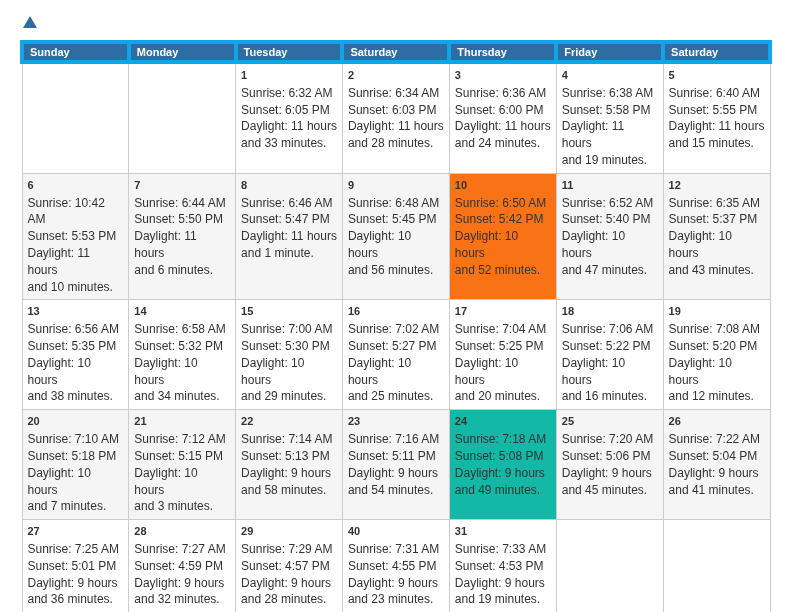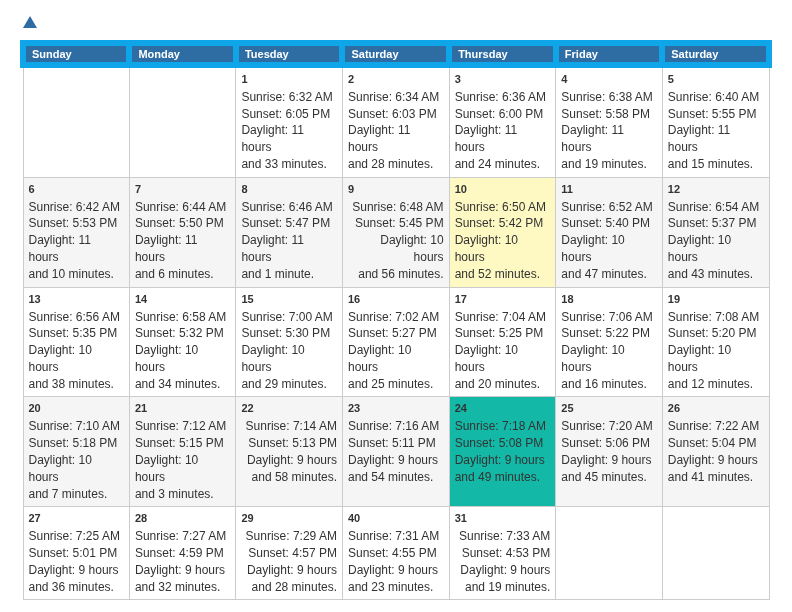--- a/index.html
+++ b/index.html
@@ -27,21 +27,21 @@
       border-collapse: collapse;
       font-size: 10px;
     }
     .calendar-table th {
       background-color: #2e6da4;
       color: #fff;
       text-align: left;
       padding: 2px 6px;
       font-size: 11px;
       font-weight: bold;
-      border: 6px solid #0ea5e9;
+      border: 4px solid #0ea5e9;
     }
     .calendar-table td {
       border: 1px solid #ccc;
       vertical-align: top;
       padding: 4px 5px;
       width: 108px;
       min-height: 75px;
       height: 75px;
       background: #fff;
       color: #333;
@@ -147,63 +147,63 @@
             <div class="day-num">5</div>
             <div class="day-info" style="white-space: pre-line;">Sunrise: 6:40 AM
 Sunset: 5:55 PM
 Daylight: 11 hours
 and 15 minutes.</div>
           </td>
         </tr>
         <tr>
           <td style="background-color: rgb(245, 245, 245);">
             <div class="day-num">6</div>
-            <div class="day-info" style="white-space: pre-line;">Sunrise: 6:42 AM
+            <div class="day-info" style="white-space: pre-line;">Sunrise: 10:42 AM
 Sunset: 5:53 PM
 Daylight: 11 hours
 and 10 minutes.</div>
           </td>
           <td style="background-color: rgb(245, 245, 245);">
             <div class="day-num">7</div>
             <div class="day-info" style="white-space: pre-line;">Sunrise: 6:44 AM
 Sunset: 5:50 PM
 Daylight: 11 hours
 and 6 minutes.</div>
           </td>
           <td style="background-color: rgb(245, 245, 245);">
             <div class="day-num">8</div>
             <div class="day-info" style="white-space: pre-line;">Sunrise: 6:46 AM
 Sunset: 5:47 PM
 Daylight: 11 hours
 and 1 minute.</div>
           </td>
           <td style="background-color: rgb(245, 245, 245);">
             <div class="day-num">9</div>
-            <div class="day-info" style="white-space: pre-line; text-align: right;">Sunrise: 6:48 AM
+            <div class="day-info" style="white-space: pre-line;">Sunrise: 6:48 AM
 Sunset: 5:45 PM
 Daylight: 10 hours
 and 56 minutes.</div>
           </td>
-          <td style="background-color: #fef9c3;">
+          <td style="background-color: #f97316;">
             <div class="day-num">10</div>
             <div class="day-info" style="white-space: pre-line;">Sunrise: 6:50 AM
 Sunset: 5:42 PM
 Daylight: 10 hours
 and 52 minutes.</div>
           </td>
           <td style="background-color: rgb(245, 245, 245);">
             <div class="day-num">11</div>
             <div class="day-info" style="white-space: pre-line;">Sunrise: 6:52 AM
 Sunset: 5:40 PM
 Daylight: 10 hours
 and 47 minutes.</div>
           </td>
           <td style="background-color: rgb(245, 245, 245);">
             <div class="day-num">12</div>
-            <div class="day-info" style="white-space: pre-line;">Sunrise: 6:54 AM
+            <div class="day-info" style="white-space: pre-line;">Sunrise: 6:35 AM
 Sunset: 5:37 PM
 Daylight: 10 hours
 and 43 minutes.</div>
           </td>
         </tr>
         <tr>
           <td>
             <div class="day-num">13</div>
             <div class="day-info" style="white-space: pre-line;">Sunrise: 6:56 AM
 Sunset: 5:35 PM
@@ -263,21 +263,21 @@
           </td>
           <td style="background-color: rgb(245, 245, 245);">
             <div class="day-num">21</div>
             <div class="day-info" style="white-space: pre-line;">Sunrise: 7:12 AM
 Sunset: 5:15 PM
 Daylight: 10 hours
 and 3 minutes.</div>
           </td>
           <td style="background-color: rgb(245, 245, 245);">
             <div class="day-num">22</div>
-            <div class="day-info" style="white-space: pre-line; text-align: right;">Sunrise: 7:14 AM
+            <div class="day-info" style="white-space: pre-line;">Sunrise: 7:14 AM
 Sunset: 5:13 PM
 Daylight: 9 hours
 and 58 minutes.</div>
           </td>
           <td style="background-color: rgb(245, 245, 245);">
             <div class="day-num">23</div>
             <div class="day-info" style="white-space: pre-line;">Sunrise: 7:16 AM
 Sunset: 5:11 PM
 Daylight: 9 hours
 and 54 minutes.</div>
@@ -314,35 +314,35 @@
           </td>
           <td>
             <div class="day-num">28</div>
             <div class="day-info" style="white-space: pre-line;">Sunrise: 7:27 AM
 Sunset: 4:59 PM
 Daylight: 9 hours
 and 32 minutes.</div>
           </td>
           <td>
             <div class="day-num">29</div>
-            <div class="day-info" style="white-space: pre-line; text-align: right;">Sunrise: 7:29 AM
+            <div class="day-info" style="white-space: pre-line;">Sunrise: 7:29 AM
 Sunset: 4:57 PM
 Daylight: 9 hours
 and 28 minutes.</div>
           </td>
           <td>
             <div class="day-num">40</div>
             <div class="day-info" style="white-space: pre-line;">Sunrise: 7:31 AM
 Sunset: 4:55 PM
 Daylight: 9 hours
 and 23 minutes.</div>
           </td>
           <td>
             <div class="day-num">31</div>
-            <div class="day-info" style="white-space: pre-line; text-align: right;">Sunrise: 7:33 AM
+            <div class="day-info" style="white-space: pre-line;">Sunrise: 7:33 AM
 Sunset: 4:53 PM
 Daylight: 9 hours
 and 19 minutes.</div>
           </td>
           <td class="empty-cell"></td>
           <td class="empty-cell"></td>
         </tr>
       </tbody>
   </table>
 </div>

